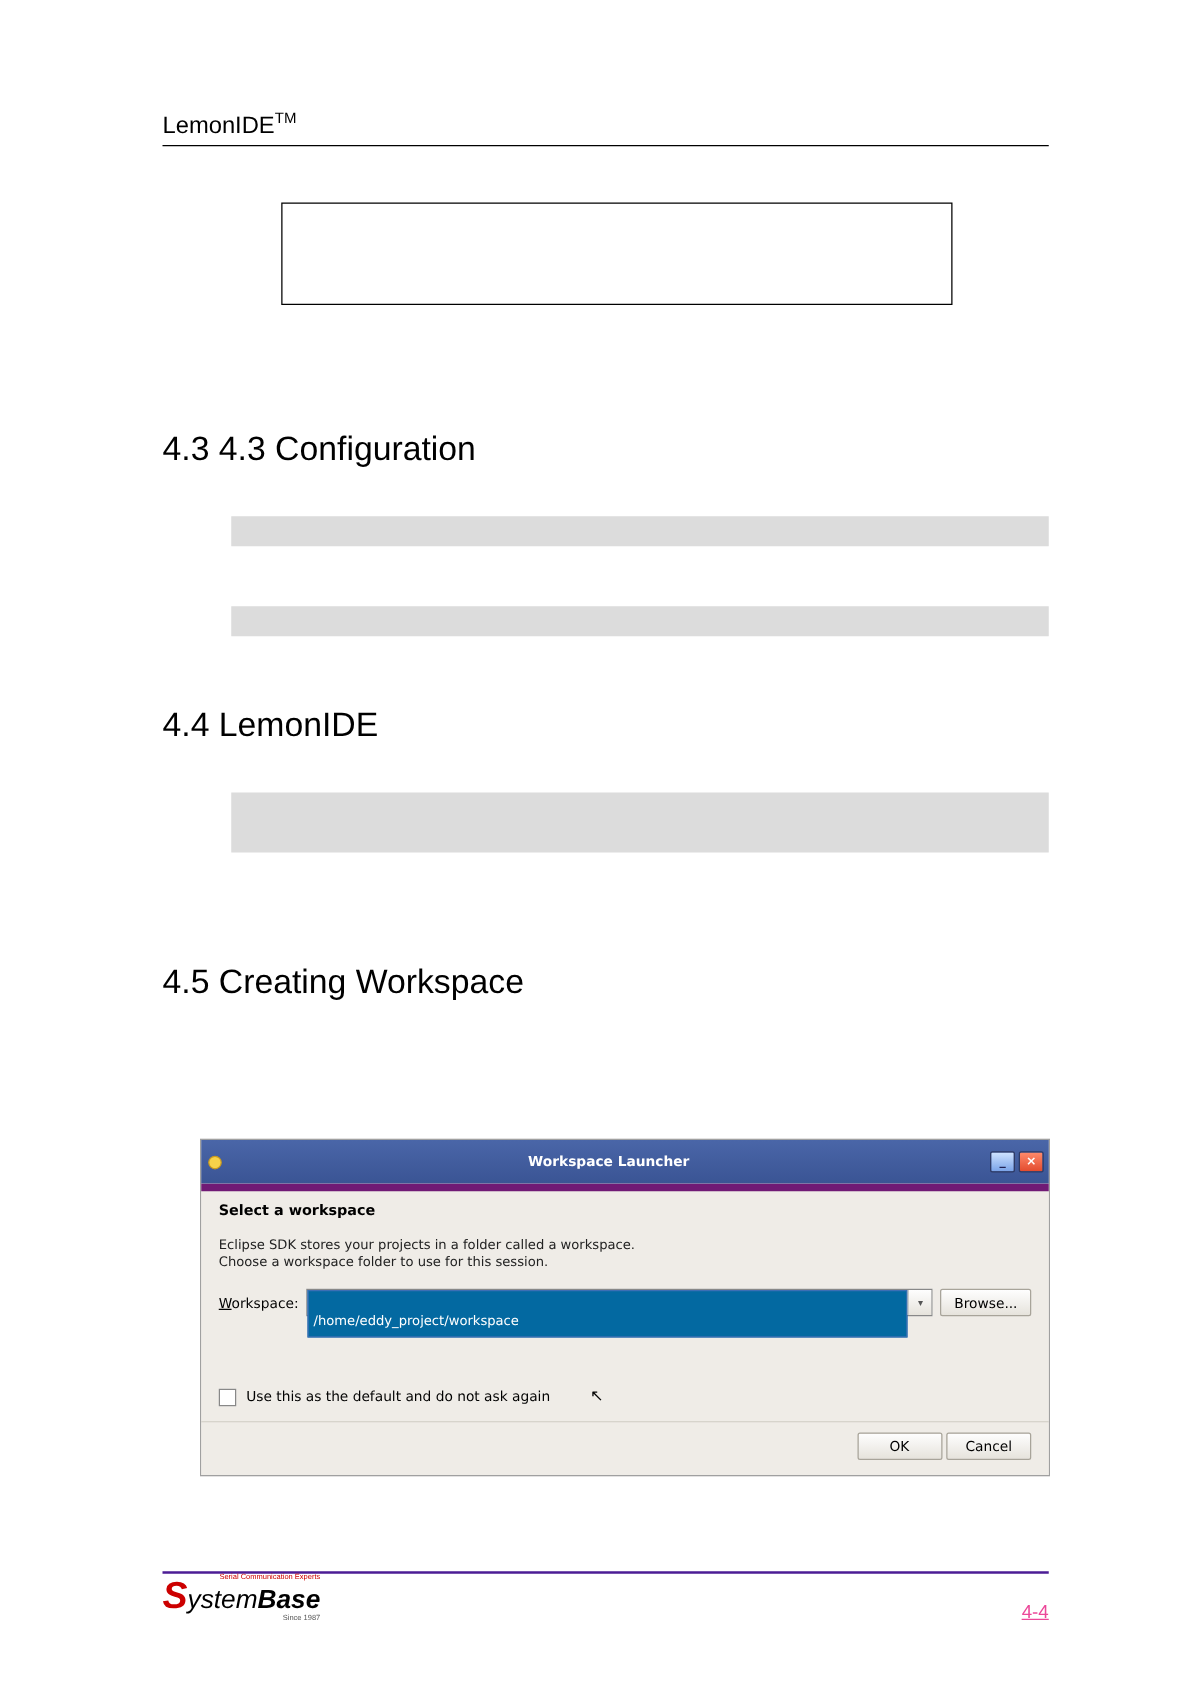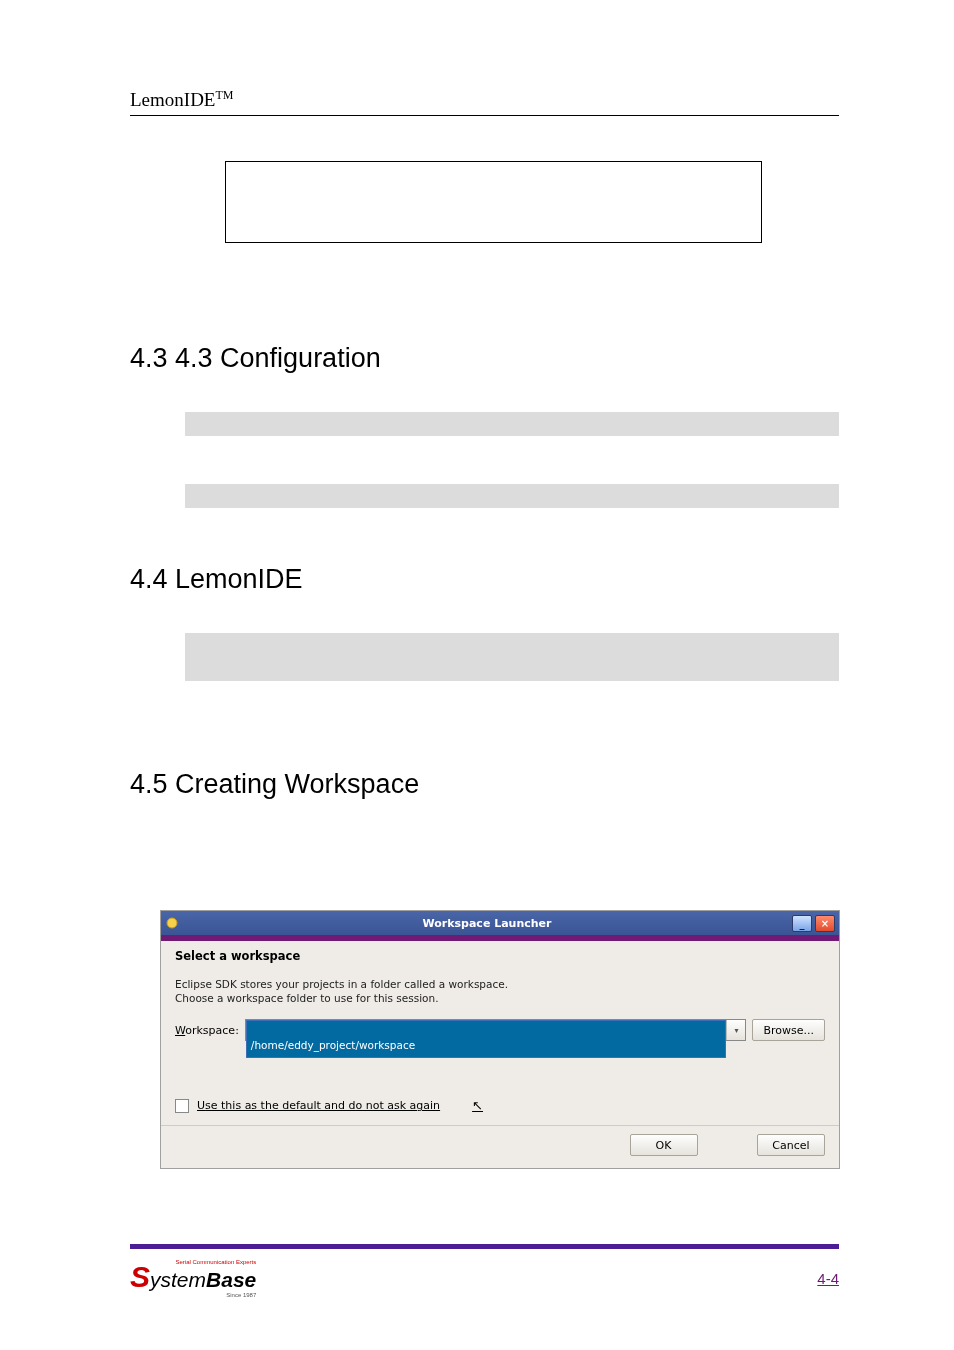--- a/index.html
+++ b/index.html
@@ -16,21 +16,21 @@
     box-sizing: border-box;
     padding: 88px 115px 0 130px;
   }
   .header-line {
     border-bottom: 1.5px solid #000;
     padding-bottom: 4px;
     margin-bottom: 45px;
   }
   .header-text {
     font-size: 19px;
-    font-family: Liberation Serif, serif;
+    font-family: Liberation Sans, sans-serif;
   }
   .header-text sup {
     font-size: 12px;
     vertical-align: super;
   }
   .boxed {
     border: 1px solid #000;
     height: 80px;
     margin-left: 95px;
     width: 535px;
@@ -63,21 +63,21 @@
   .dialog {
     margin-left: 30px;
     width: 680px;
     font-family: "Tahoma","DejaVu Sans",sans-serif;
     font-size: 11px;
     border: 1px solid #a0a0a0;
     background: #e9e7e3;
     box-sizing: border-box;
   }
   .titlebar {
-    height: 24px;
+    height: 35px;
     background: linear-gradient(to bottom,#4a66a8 0%,#3a5494 100%);
     color: #fff;
     display: flex;
     align-items: center;
     padding: 0 4px;
     font-size: 11px;
     font-weight: bold;
   }
   .titlebar .left-icon {
     width: 14px; height: 14px; margin-right: 6px;
@@ -163,52 +163,50 @@
     align-items: center;
     justify-content: center;
     padding: 0 10px;
     box-sizing: border-box;
   }
   .checkbox-row {
     display: flex;
     align-items: center;
     gap: 8px;
     font-size: 11px;
-    text-decoration: underline;
   }
   .cb {
     width: 12px; height: 12px; border:1px solid #888; background:#fff;
   }
   .cursor {
     margin-left: 24px;
     font-size: 13px;
   }
   .dialog-footer {
     padding: 8px 14px 12px 14px;
     text-align: right;
     background: #efece7;
   }
-  .dialog-footer .ok-btn { margin-right: 56px; }
+  .dialog-footer .ok-btn { }
 
   
   .page-footer {
     position: absolute;
     left: 130px;
     right: 115px;
     bottom: 52px;
-    border-top: 5px solid #4c1d95;
-    padding-top: 10px;
+    border-top: 2px solid #4c1d95;
     display: flex;
     justify-content: space-between;
-    align-items: center;
+    align-items: flex-end;
   }
   .pgnum {
     font-size: 15px;
     font-family: "Arial", sans-serif;
-    color: #701a75;
+    color: #ec4899;
     text-decoration: underline;
   }
   .logo {
     font-family: Arial, sans-serif;
     font-size: 22px;
     font-style: italic;
     color: #000;
     position: relative;
     line-height: 1;
   }

